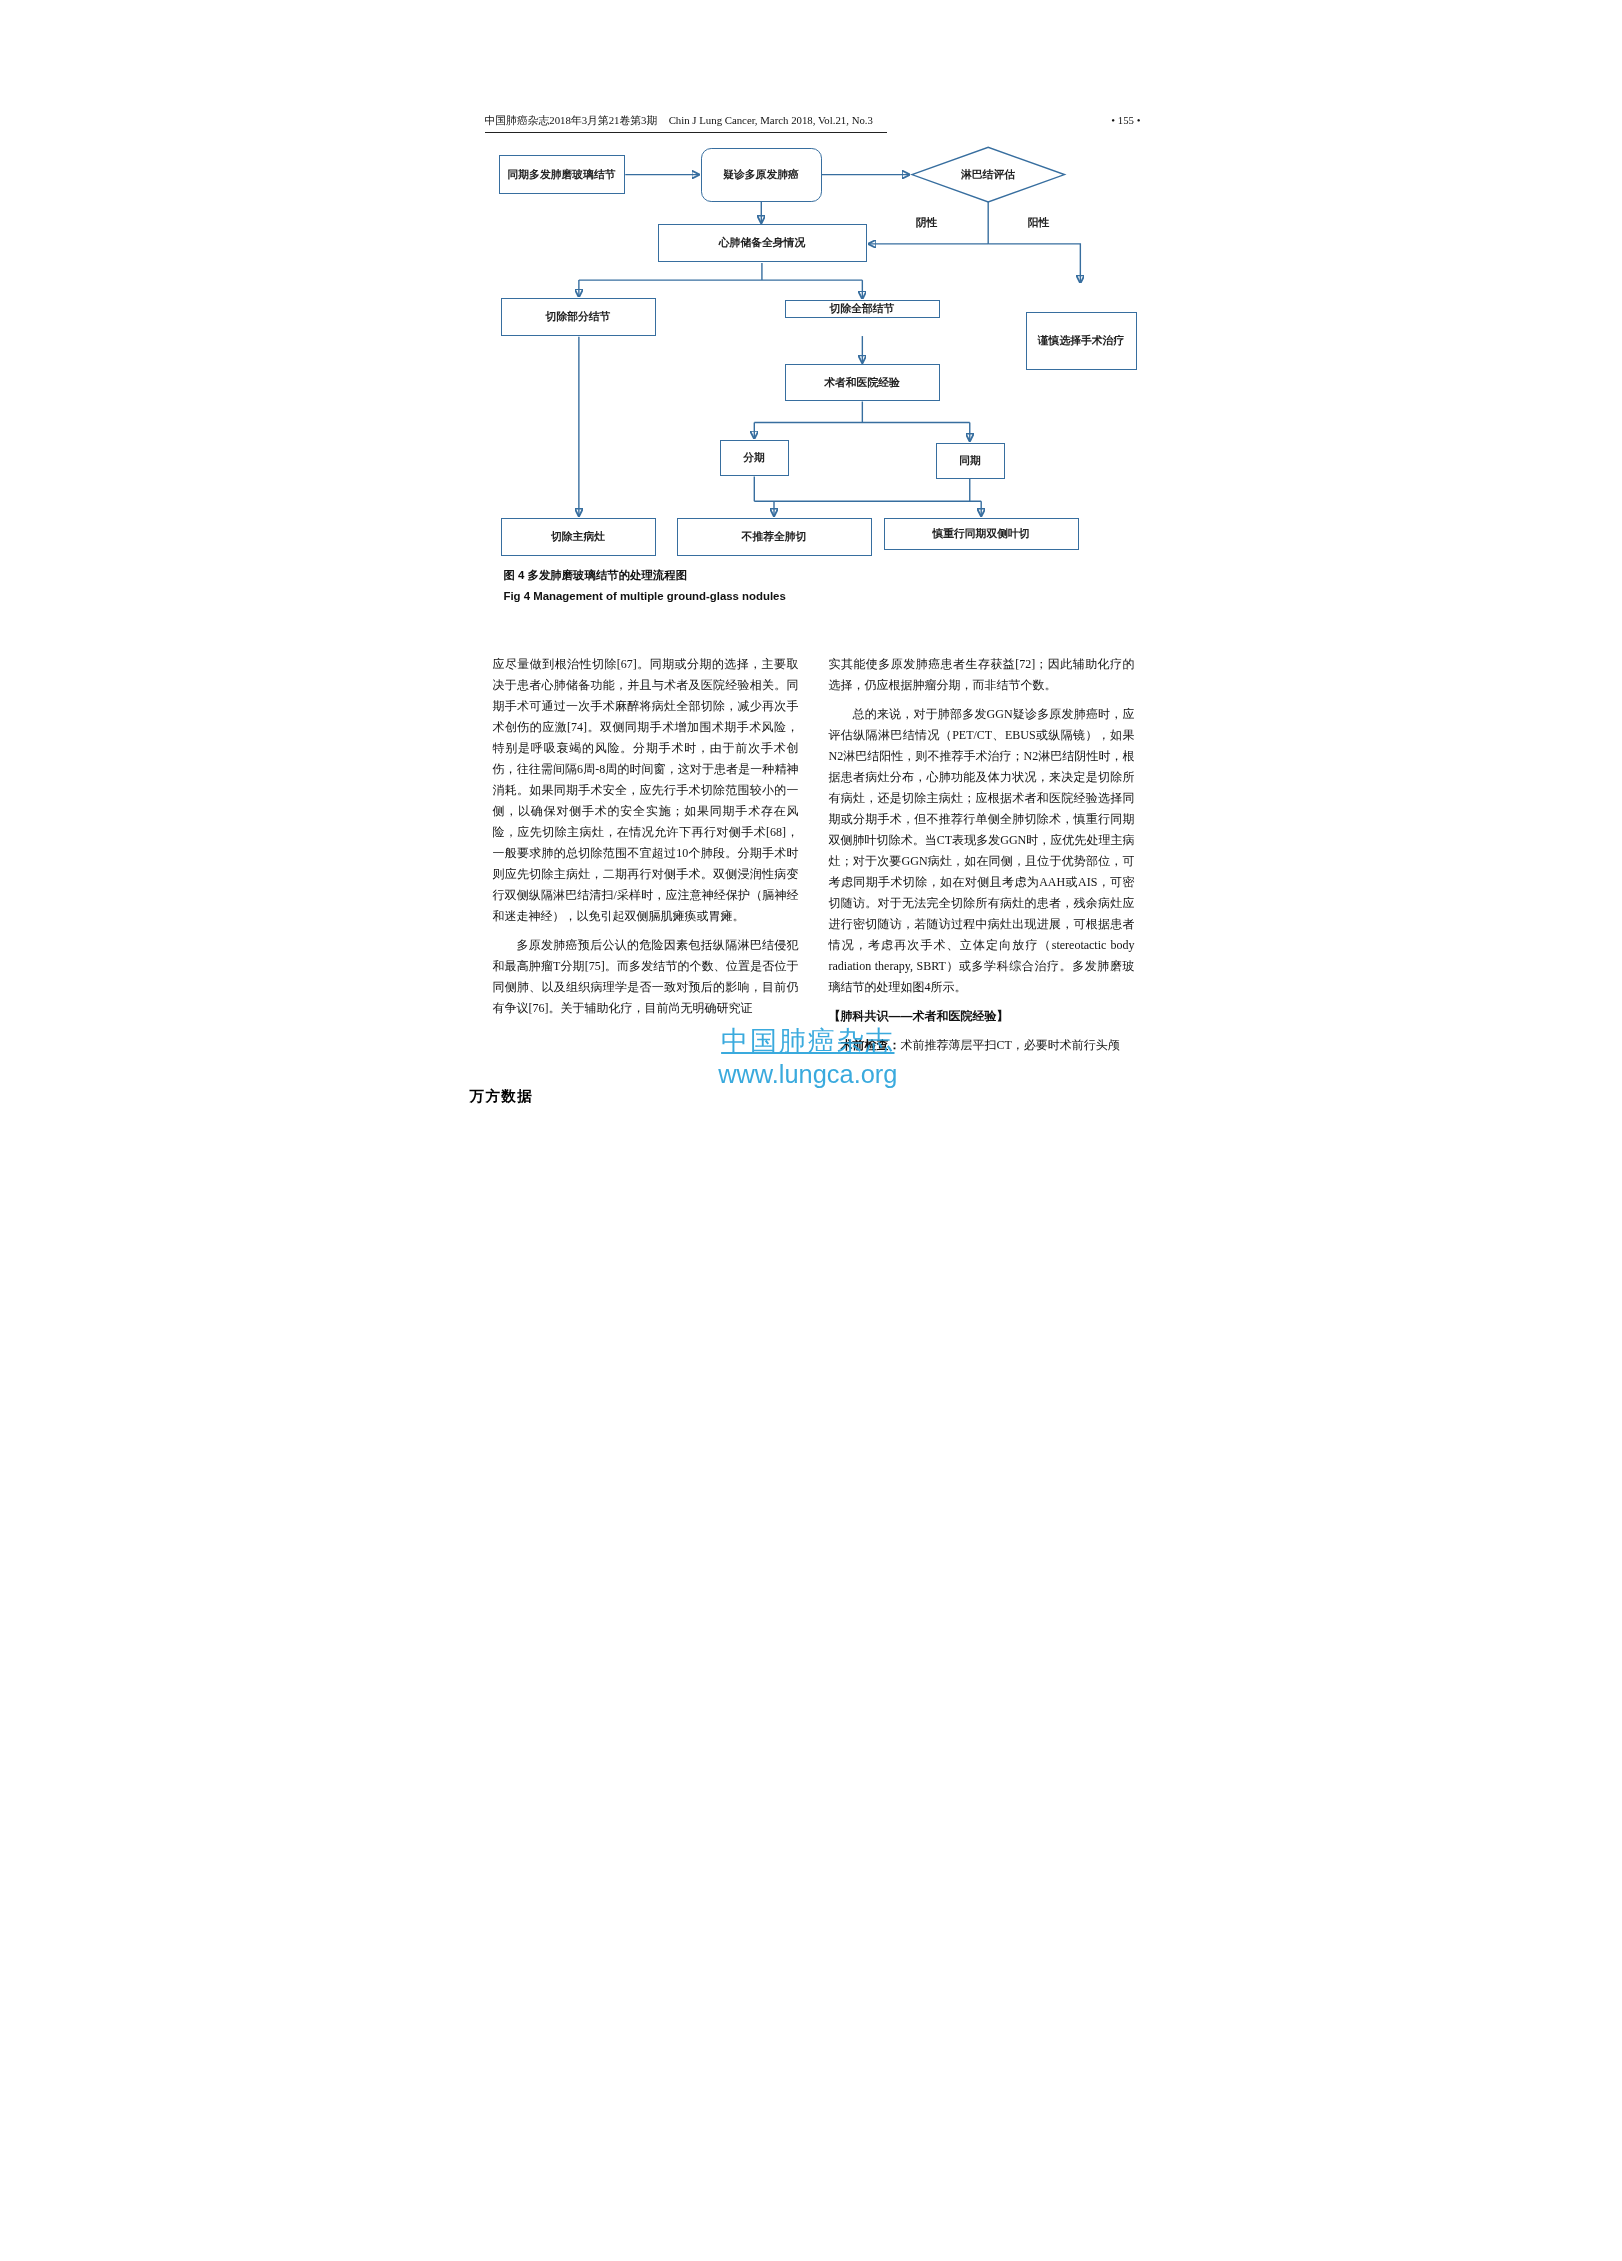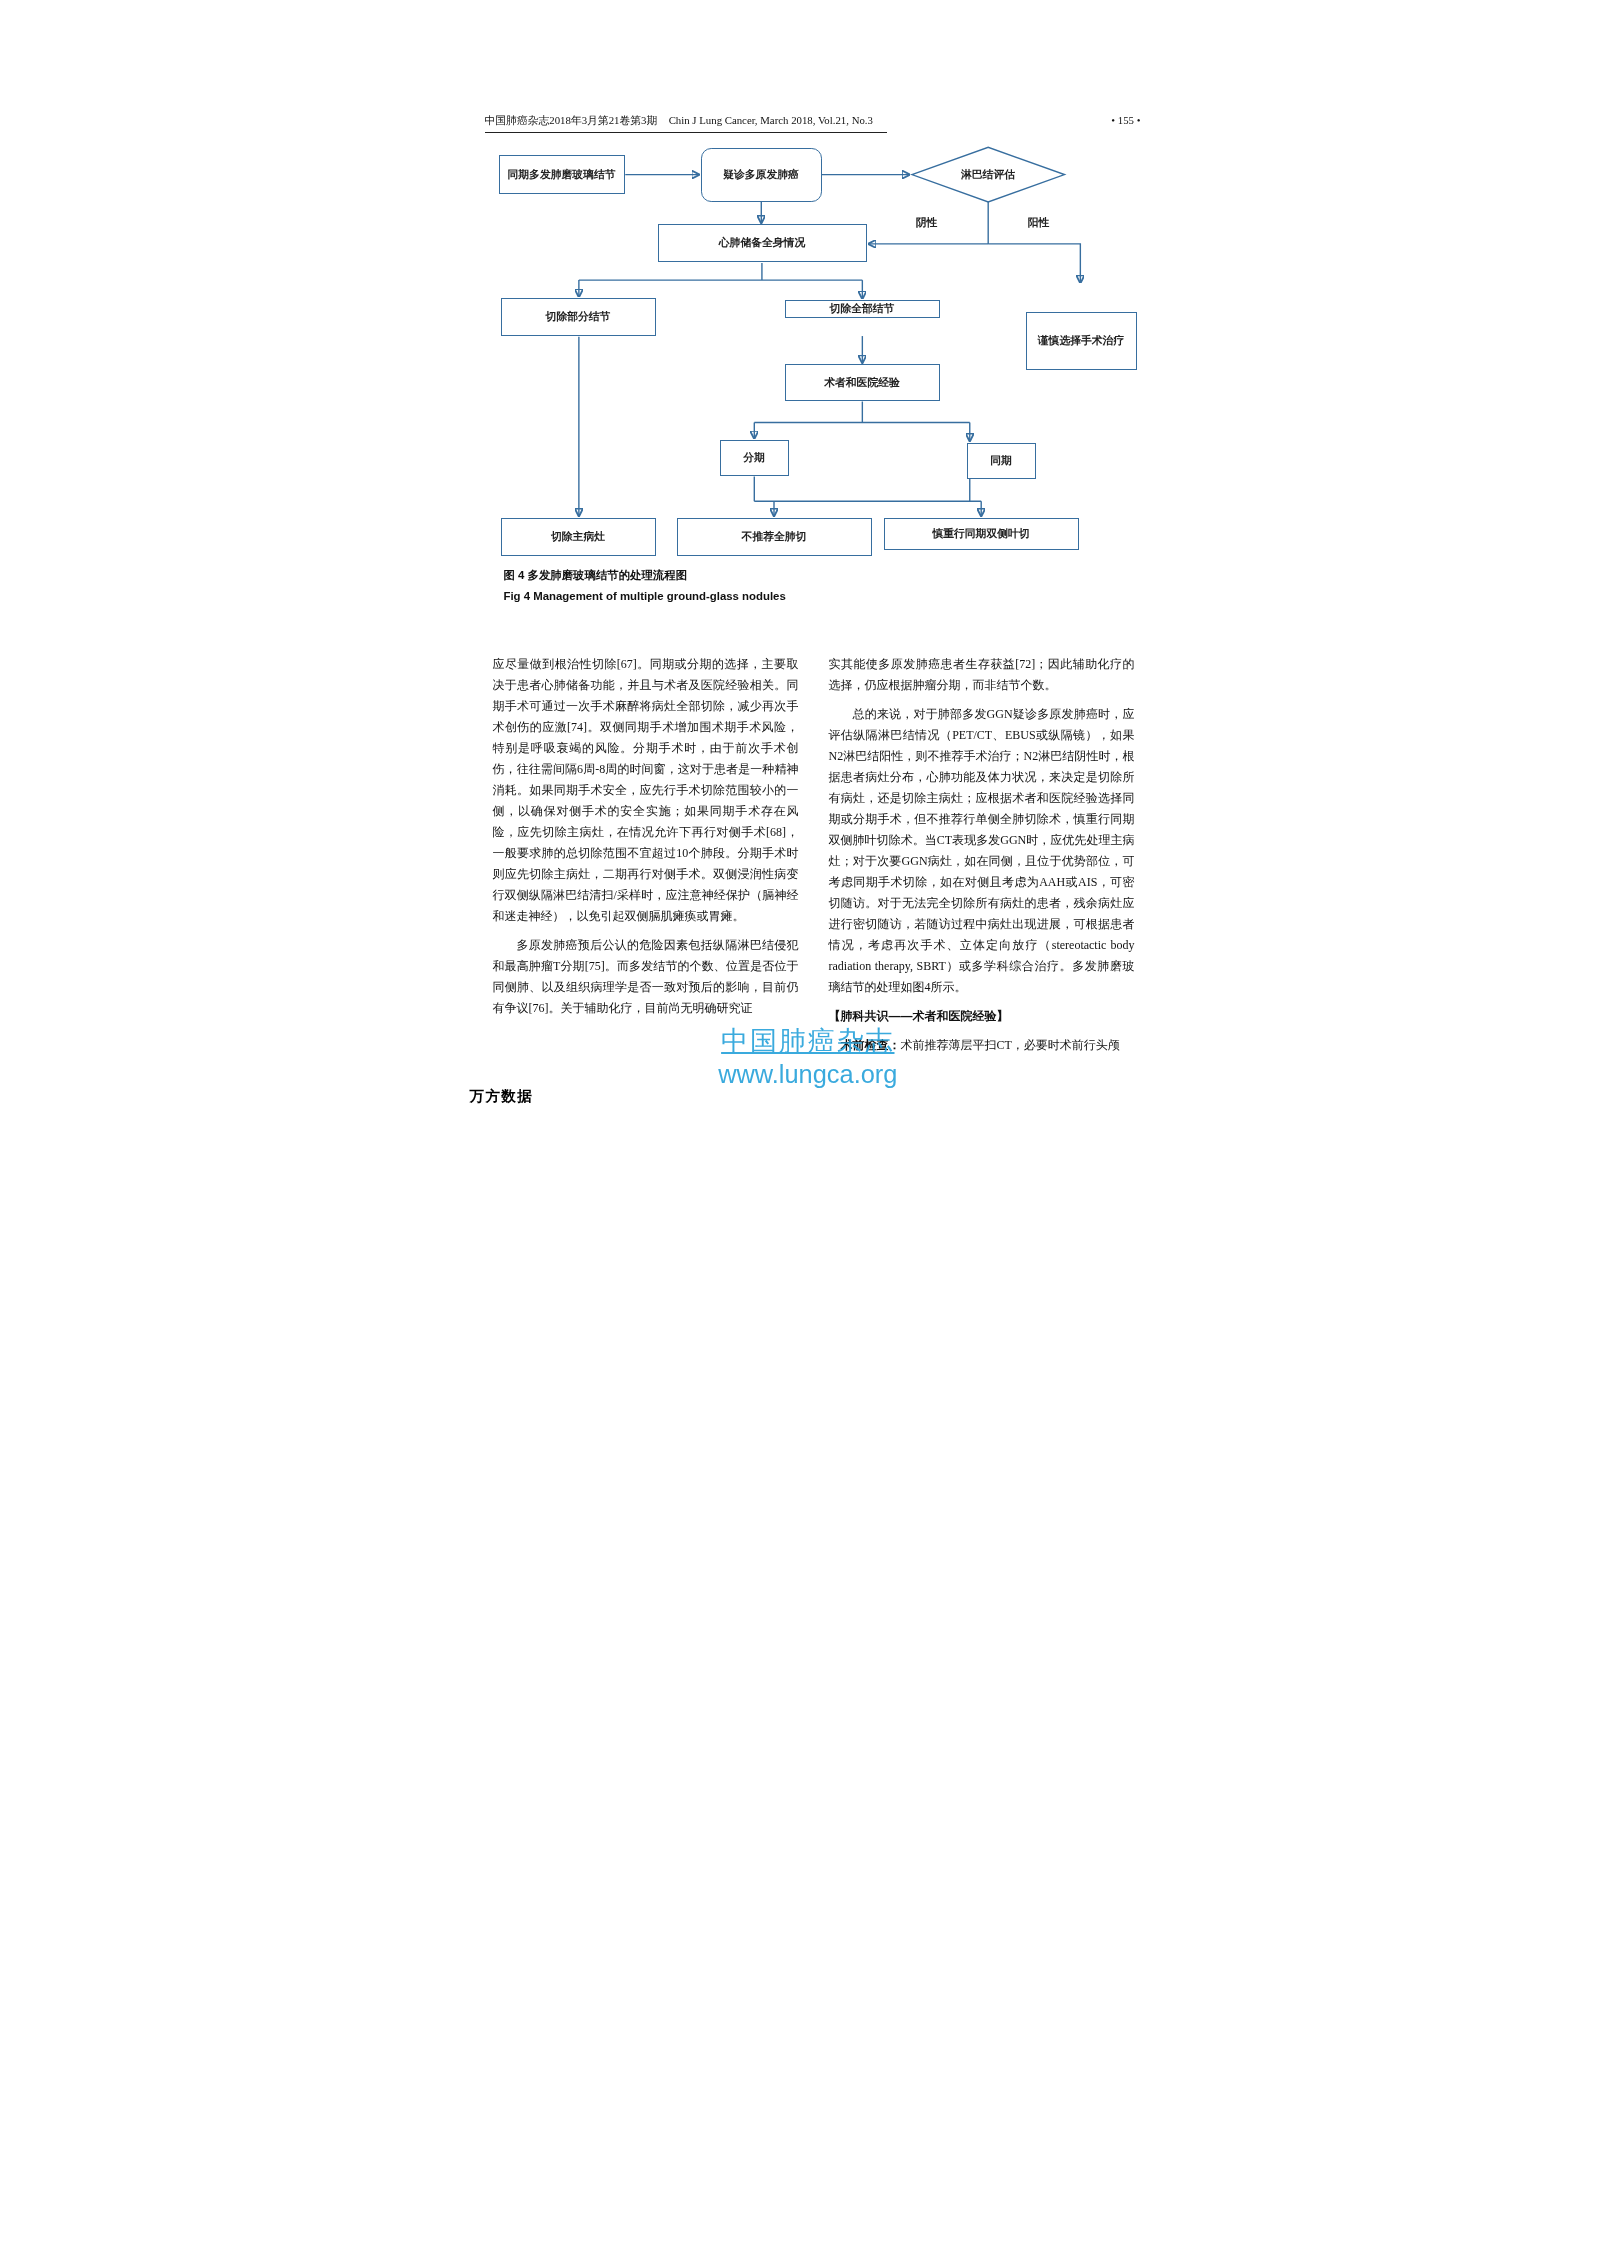--- a/index.html
+++ b/index.html
@@ -165,21 +165,21 @@
 
   <div class="node" style="left:93px; top:155px; width:126px; height:39px;font-family:Liberation Serif, serif;">同期多发肺磨玻璃结节</div>
   <div class="node" style="left:295px; top:148px; width:121px; height:54px; border-radius:10.2px;">疑诊多原发肺癌</div>
   <div class="node plain" style="left:506px; top:147px; width:153px; height:55px;">淋巴结评估</div>
   <div class="node" style="left:252px; top:224px; width:209px; height:38px;">心肺储备全身情况</div>
   <div class="node" style="left:620px; top:284px; width:111px; height:58px;margin-top:28px;">谨慎选择手术治疗</div>
   <div class="node" style="left:95px; top:298px; width:155px; height:38px;">切除部分结节</div>
   <div class="node" style="left:379px; top:300px; width:155px; height:18px;text-align:center;">切除全部结节</div>
   <div class="node" style="left:379px; top:364px; width:155px; height:37px;">术者和医院经验</div>
   <div class="node" style="left:314px; top:440px; width:69px; height:36px;">分期</div>
-  <div class="node" style="left:561px; top:443px; width:69px; height:36px;">同期</div>
+  <div class="node" style="left:530px; top:443px; width:69px; height:36px;">同期</div>
   <div class="node" style="left:95px; top:518px; width:155px; height:38px;">切除主病灶</div>
   <div class="node" style="left:271px; top:518px; width:195px; height:38px;">不推荐全肺切</div>
   <div class="node" style="left:478px; top:518px; width:195px; height:32px;">慎重行同期双侧叶切</div>
 
   <div class="edge-label" style="left:502px; top:216px;">阴性</div>
   <div class="edge-label" style="left:614px; top:216px;">阳性</div>
 
   <div class="caption caption-cn">图 4  多发肺磨玻璃结节的处理流程图</div>
   <div class="caption caption-en">Fig 4  Management of multiple ground-glass nodules</div>
 

